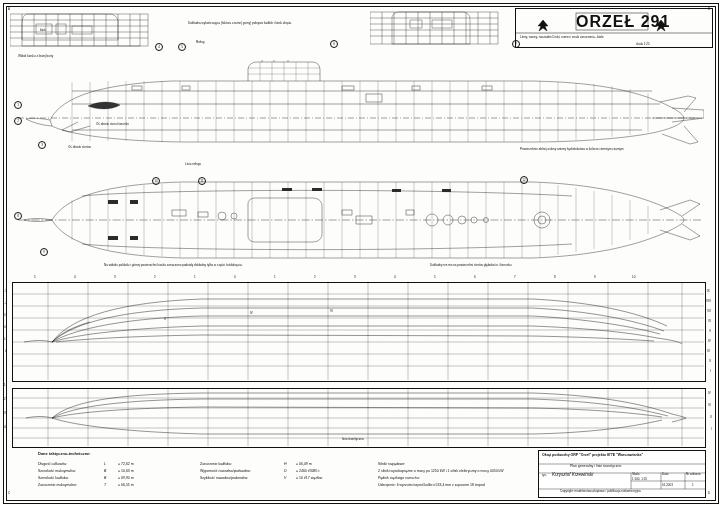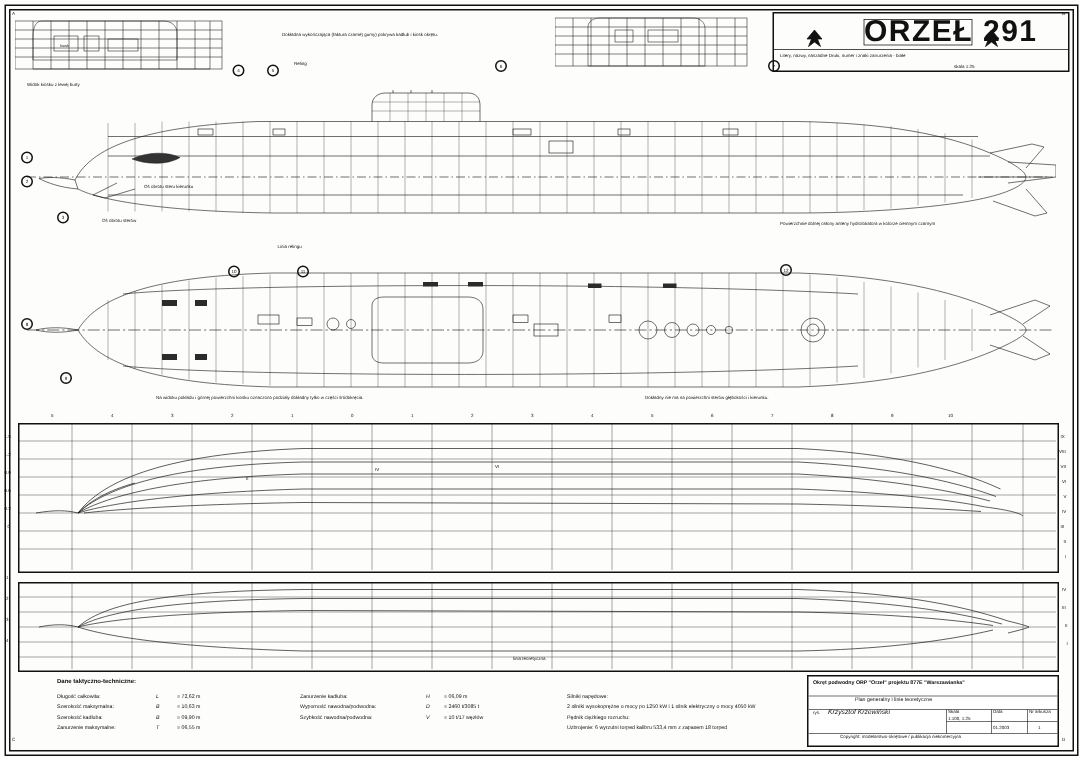--- a/index.html
+++ b/index.html
@@ -4,21 +4,21 @@
 <style>
   html,body{margin:0;padding:0;background:#ffffff;}
   body{width:720px;height:505px;overflow:hidden;font-family:"Liberation Sans",sans-serif;}
   #sheet{position:relative;width:720px;height:505px;background:#fdfdfb;}
   .abs{position:absolute;}
   .txt{position:absolute;color:#111;white-space:nowrap;font-family:"Liberation Sans",sans-serif;}
   .t3{font-size:3px;line-height:3.4px;}
   .t35{font-size:3.5px;line-height:4px;}
   .t4{font-size:4px;line-height:4.6px;}
   .t45{font-size:4.5px;line-height:5px;}
-  .t14{font-size:20px;line-height:15px;letter-spacing:1px;}
+  .t14{font-size:16px;line-height:15px;letter-spacing:1px;}
   .bold{font-weight:bold;}
   .ital{font-style:italic;}
   
   .frame{position:absolute;border:1px solid #111;}
   .panel{position:absolute;border:1px solid #111;background:transparent;}
   svg{display:block;}
   .gridbox{position:absolute;}
   .label-circ{position:absolute;width:6px;height:6px;border:.5px solid #111;border-radius:50%;font-size:3px;line-height:6px;text-align:center;color:#111;}
 </style>
 </head>

